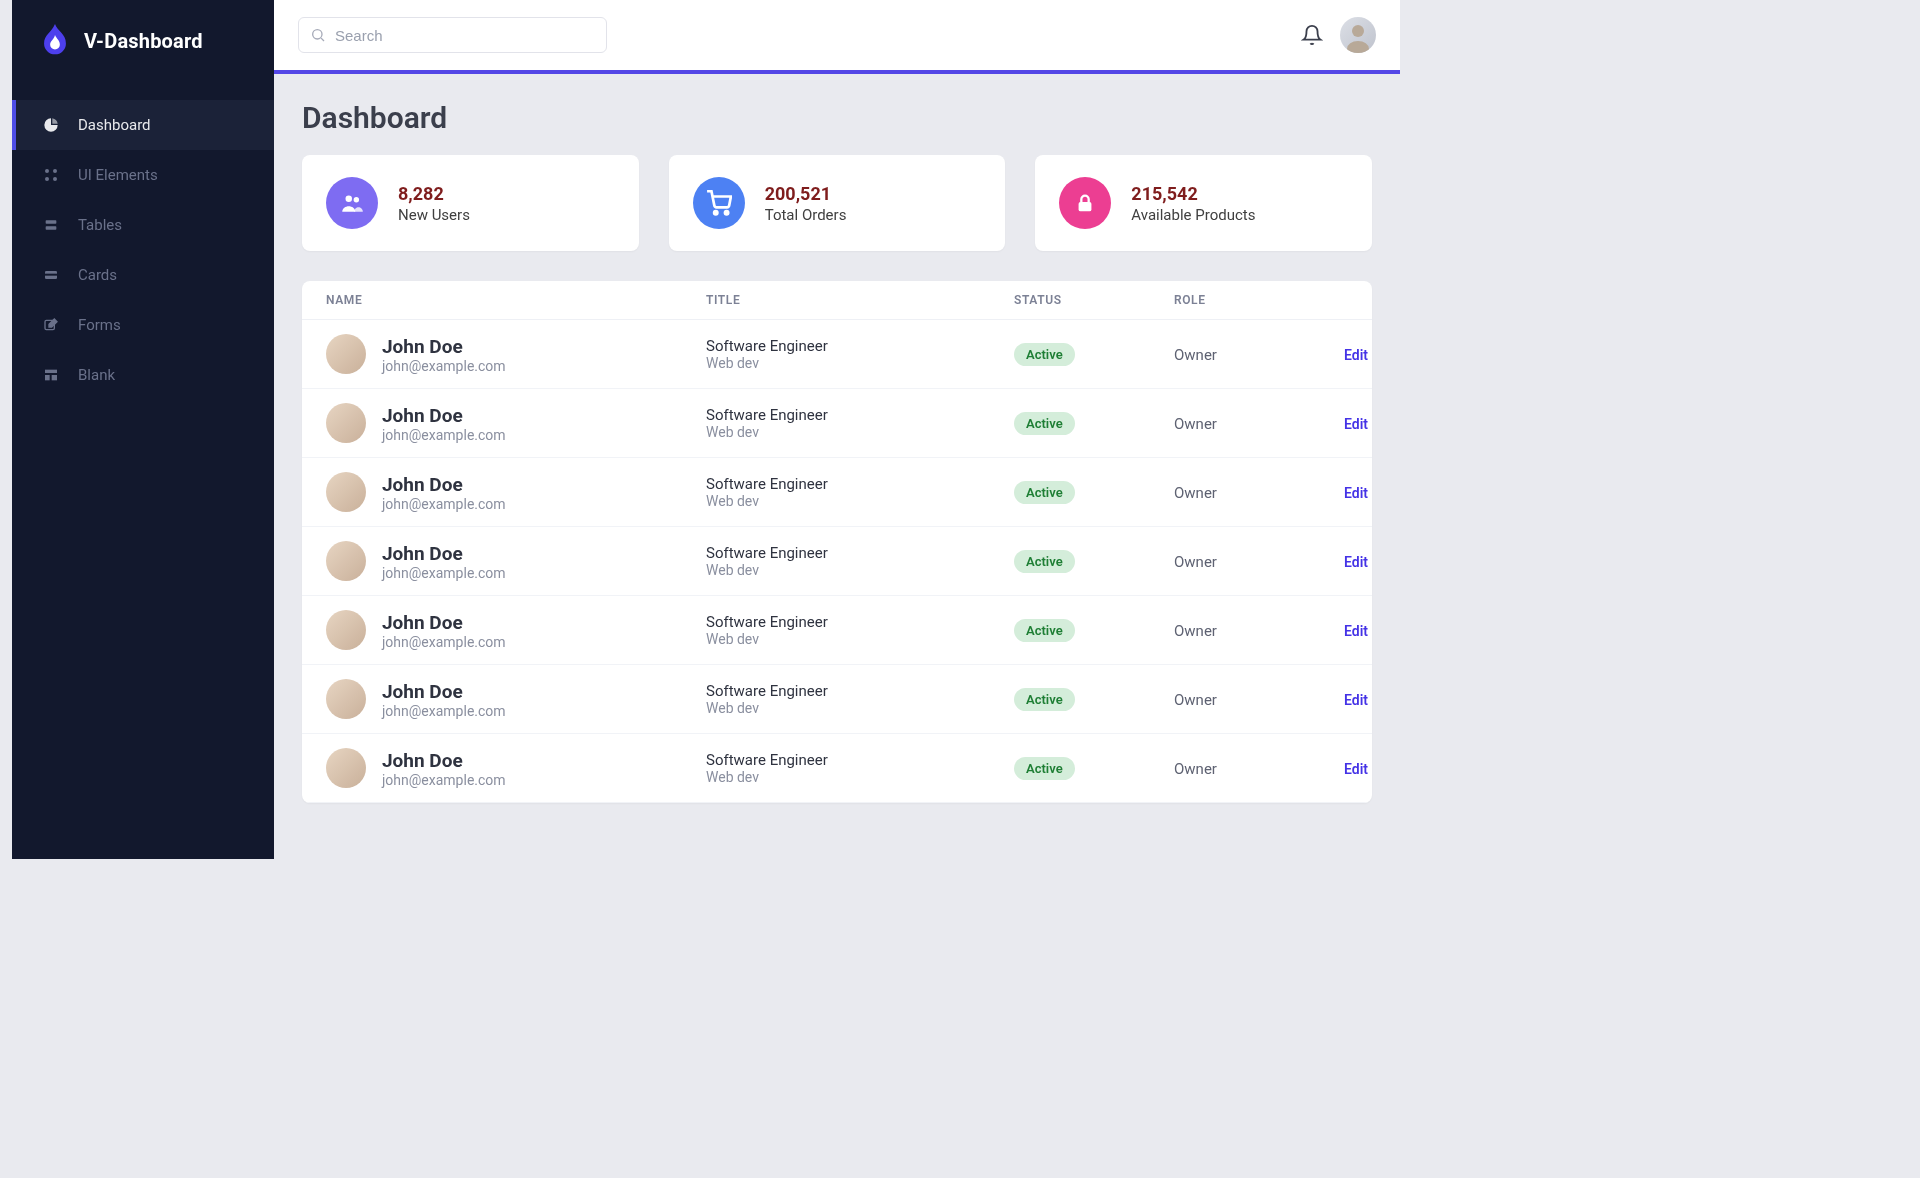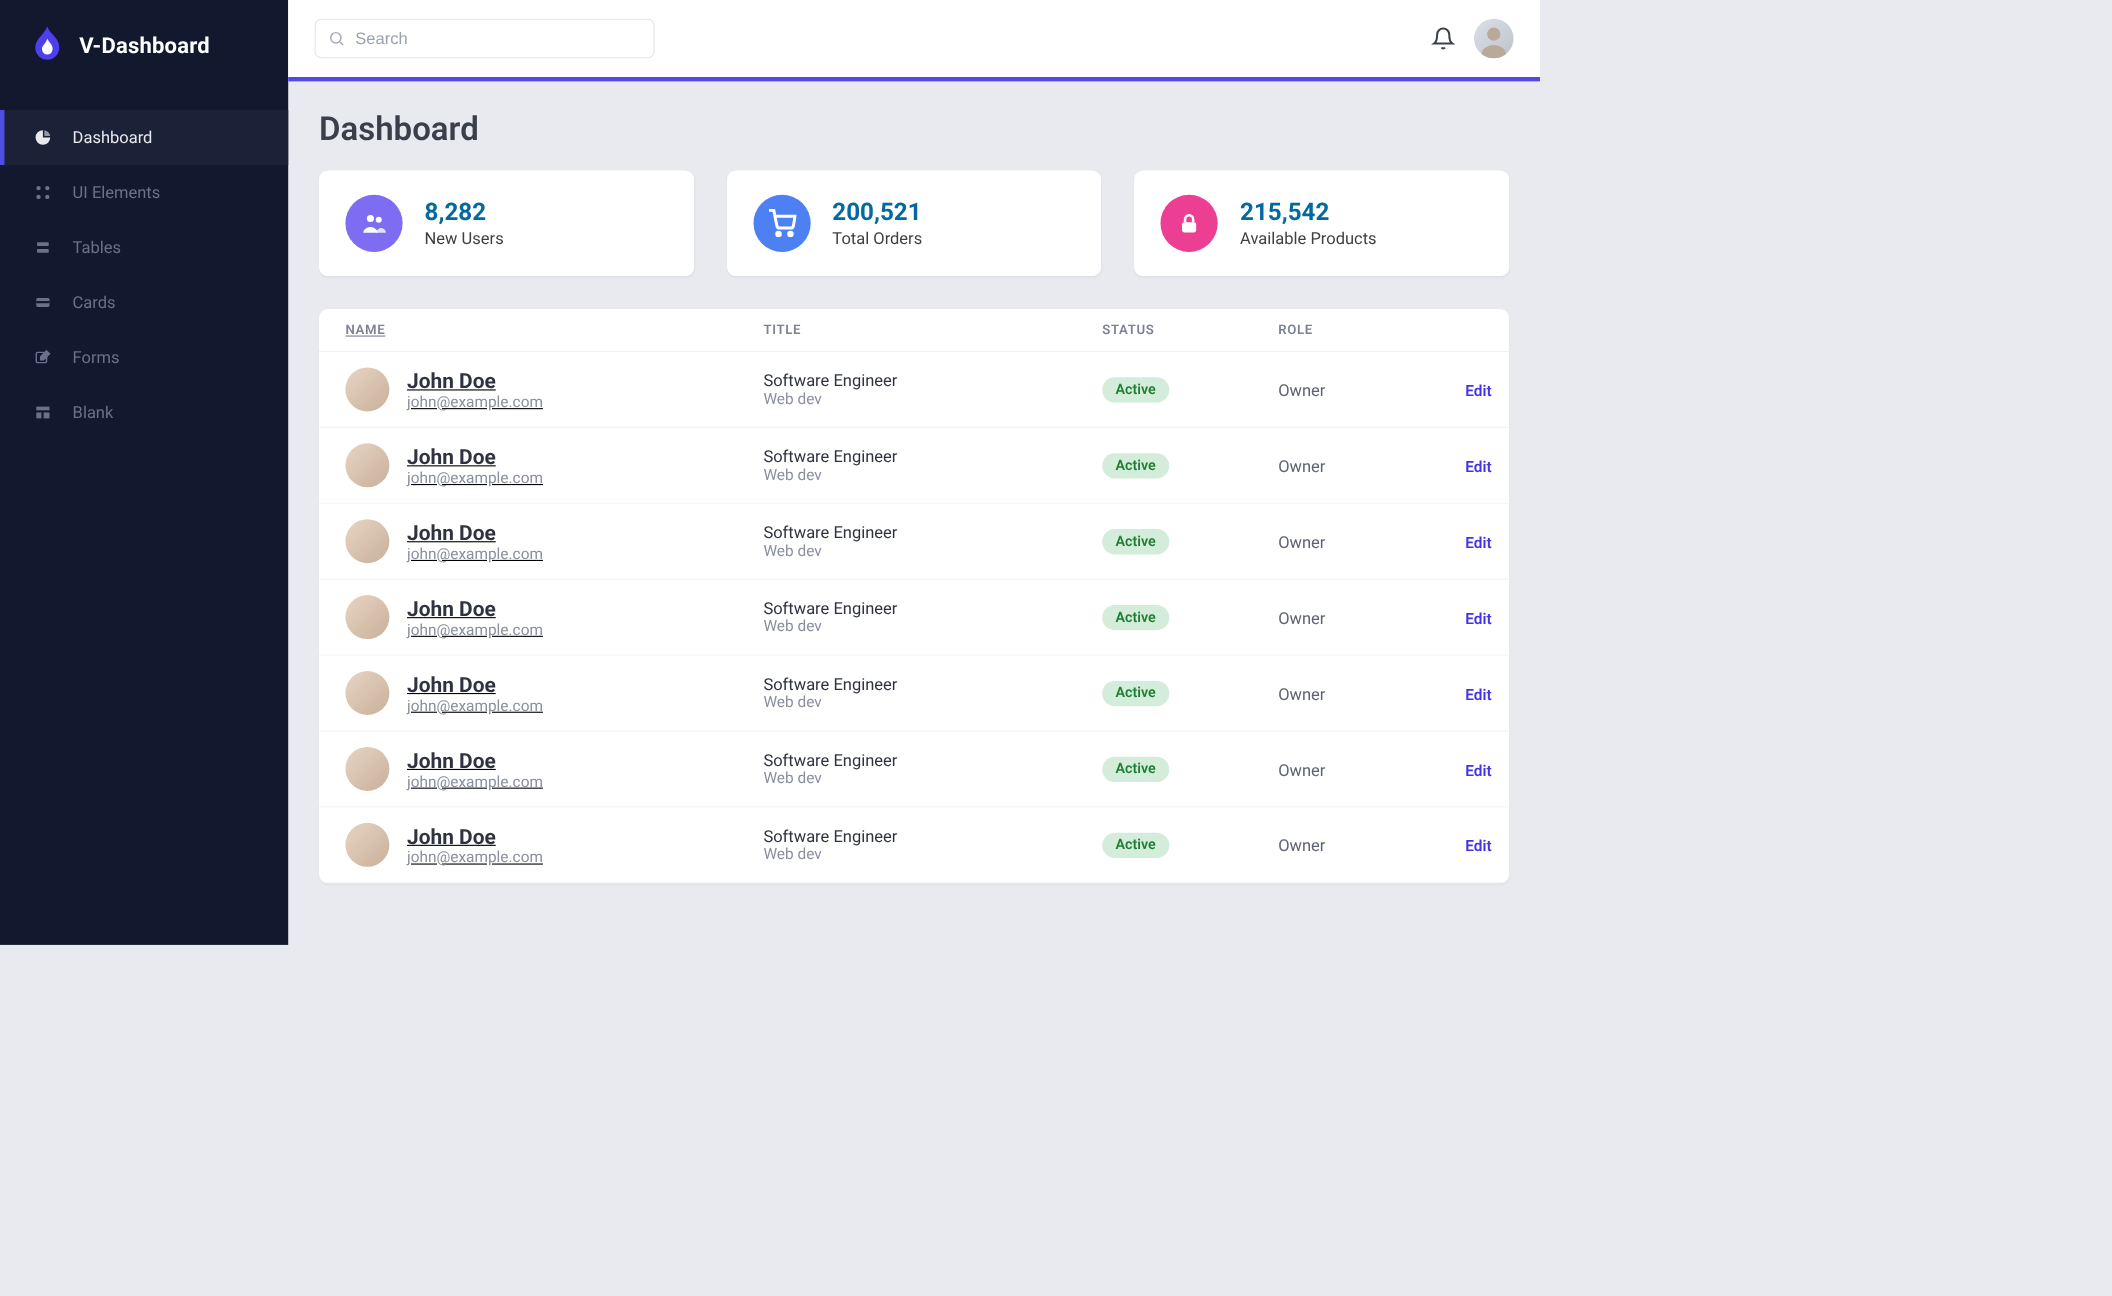--- a/index.html
+++ b/index.html
@@ -1,17 +1,17 @@
 <!DOCTYPE html>
 <html><head>
 <meta charset="utf-8">
 <style>
 * { box-sizing: border-box; margin: 0; padding: 0; }
 body { font-family: -apple-system, BlinkMacSystemFont, "Segoe UI", Roboto, Arial, sans-serif; background: #e9eaef; overflow: hidden; }
-.app { display: flex; width: 1400px; height: 859px; }
+.app { display: flex; width: 1400px; height: 859px; padding-left: 12px; }
 .sidebar { width: 262px; background: #12182d; color: #fff; display: flex; flex-direction: column; flex-shrink: 0; }
 .brand { display: flex; align-items: center; gap: 12px; padding: 24px 20px 24px 26px; }
 .brand-logo { width: 34px; height: 34px; display:flex; align-items:center; justify-content:center; }
 .brand-name { font-size: 20px; font-weight: 700; color: #fff; letter-spacing: .2px; }
 .nav { margin-top: 18px; display: flex; flex-direction: column; }
 .nav-item { display: flex; align-items: center; gap: 18px; padding: 16px 20px 16px 30px; color: #6a718a; font-size: 15px; cursor: pointer; }
 .nav-item.active { background: #1b2238; color: #e8e9ec; border-left: 4px solid #4e4ee6; padding-left: 26px; }
 .nav-item .ic { width: 18px; height: 18px; display:flex; align-items:center; justify-content:center; }
 .main { flex: 1; display: flex; flex-direction: column; min-width: 0; }
 .header { height: 74px; background: #fff; border-bottom: 4px solid #5447e6; display: flex; align-items: center; padding: 0 24px; gap: 16px; }
@@ -23,25 +23,25 @@
 .bell { width: 24px; height: 24px; color: #3b3f4c; cursor: pointer; display:flex;align-items:center;justify-content:center;}
 .avatar { width: 36px; height: 36px; border-radius: 50%; background: linear-gradient(135deg,#dcdfe6,#bfc3cd); cursor: pointer; display:flex;align-items:center;justify-content:center; overflow:hidden;}
 .content { padding: 26px 28px; overflow-y: auto; flex: 1; }
 .page-title { font-size: 30px; font-weight: 600; color: #3b3f4c; margin-bottom: 20px; }
 .cards { display: flex; gap: 30px; margin-bottom: 30px; }
 .card { flex: 1; background: #fff; border-radius: 8px; padding: 22px 24px; display: flex; align-items: center; gap: 20px; box-shadow: 0 1px 2px rgba(0,0,0,.04); }
 .card-icon { width: 52px; height: 52px; border-radius: 50%; display:flex; align-items:center; justify-content:center; color:#fff; flex-shrink:0;}
 .c-indigo { background:#7e6cf2; }
 .c-blue { background:#4d81f3; }
 .c-pink { background:#ec3e92; }
-.card-num { font-size: 22px; font-weight: 700; color: #0369a1; }
+.card-num { font-size: 18px; font-weight: 700; color: #7f1d1d; }
 .card-label { font-size: 15px; color: #404040; margin-top: 2px; }
 .table-card { background:#fff; border-radius:8px; overflow:hidden; box-shadow:0 1px 2px rgba(0,0,0,.04); }
 .thead { display:flex; padding: 12px 24px; border-bottom:1px solid #eef0f5; font-size:12px; letter-spacing:.6px; color:#7c8195; font-weight:600; }
-.col-name{ flex:0 0 380px;text-decoration:underline; }
+.col-name{ flex:0 0 380px; }
 .col-title{ flex:0 0 260px; }
 .col-status{ flex:0 0 160px;margin-left:48px; }
 .col-role{ flex:0 0 170px; }
 .col-edit{ flex:1; text-align:right; }
 .trow{ display:flex; align-items:center; padding:14px 24px; border-bottom:1px solid #f1f3f7;}
 .user-cell{ display:flex; align-items:center; gap:16px; }
 .user-ava{ width:40px; height:40px; border-radius:50%; background:linear-gradient(135deg,#e7d5c2,#c9b09a); flex-shrink:0;}
 .user-name{ font-size:19px; font-weight:700; color:#2f3340;}
 .user-email{ font-size:14px; color:#8a8f9f;}
 .title-main{ font-size:15px; color:#2f3340;}

